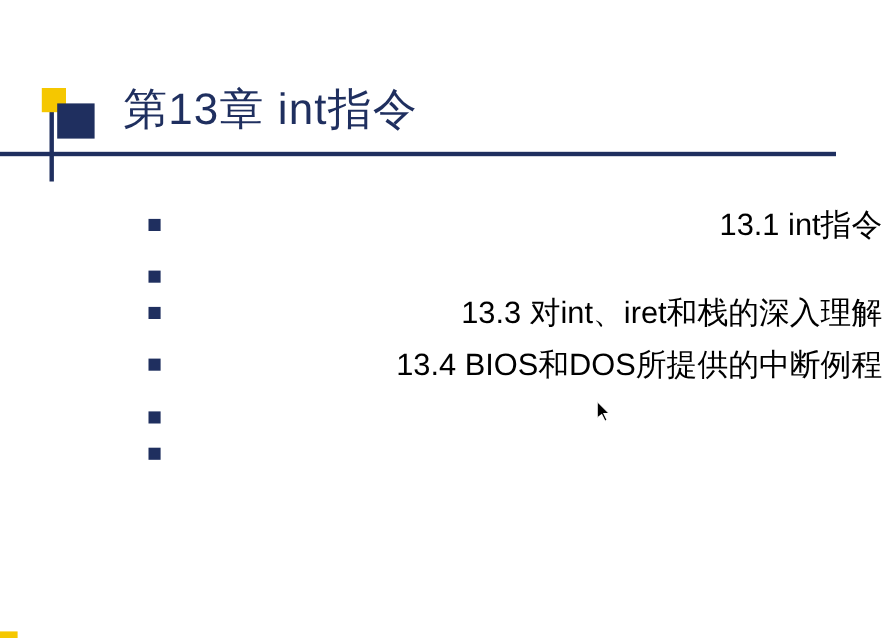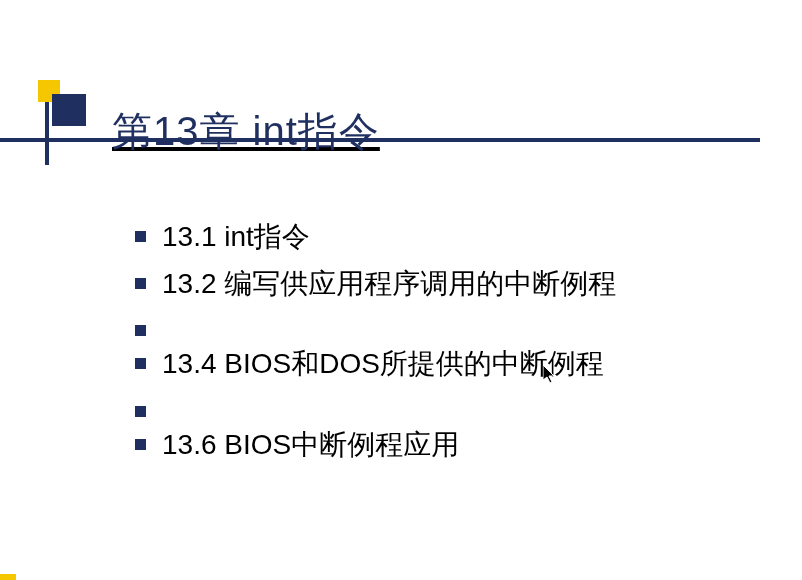--- a/index.html
+++ b/index.html
@@ -12,23 +12,22 @@
       width: 802px;
       height: 580px;
       background: #ffffff;
       font-family: "Microsoft YaHei", "SimSun", Arial, sans-serif;
       position: relative;
       overflow: hidden;
     }
     
     .header-area {
       position: relative;
-      padding-top: 104px;
+      padding-top: 72px;
       padding-left: 30px;
-      text-decoration: underline;
     }
     
     .title-decoration {
       position: absolute;
       left: 38px;
       top: 80px;
     }
     
     .yellow-square {
       position: absolute;
@@ -76,20 +75,21 @@
     
     .content-area {
       margin-top: 58px;
       padding-left: 135px;
     }
     
     .bullet-item {
       display: flex;
       align-items: flex-start;
       margin-bottom: 8px;
+      justify-content: space-between;
     }
     
     .bullet-marker {
       width: 11px;
       height: 11px;
       background: #1f2f5f;
       margin-right: 16px;
       margin-top: 14px;
       flex-shrink: 0;
     }
@@ -129,35 +129,34 @@
   <div class="title-underline"></div>
 </div>
 
 <div class="content-area">
   <div class="bullet-item">
     <div class="bullet-marker"></div>
     <div class="bullet-text">13.1 int指令</div>
   </div>
   <div class="bullet-item">
     <div class="bullet-marker"></div>
-    <div class="bullet-text">13.2 编写供应用程序调用的中断例程</div>
   </div>
   <div class="bullet-item">
     <div class="bullet-marker"></div>
+    <div class="bullet-text">13.3 对int、iret和栈的深入理解</div>
   </div>
   <div class="bullet-item">
     <div class="bullet-marker"></div>
     <div class="bullet-text">13.4 BIOS和DOS所提供的中断例程</div>
   </div>
   <div class="bullet-item">
     <div class="bullet-marker"></div>
   </div>
   <div class="bullet-item">
     <div class="bullet-marker"></div>
-    <div class="bullet-text">13.6 BIOS中断例程应用</div>
   </div>
 </div>
 
 <div class="cursor">
   <svg width="14" height="20" viewBox="0 0 14 20">
     <path d="M 0 0 L 0 15 L 4 12 L 7 18 L 9 17 L 6 11 L 11 11 Z" fill="#000000" stroke="#ffffff" stroke-width="1"></path>
   </svg>
 </div>
 
 <div class="bottom-yellow"></div>

